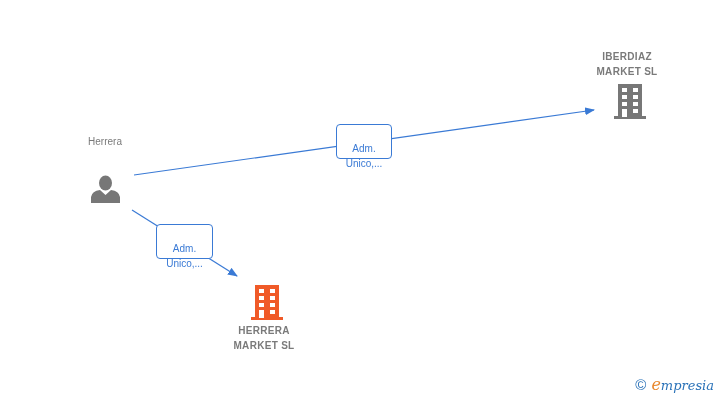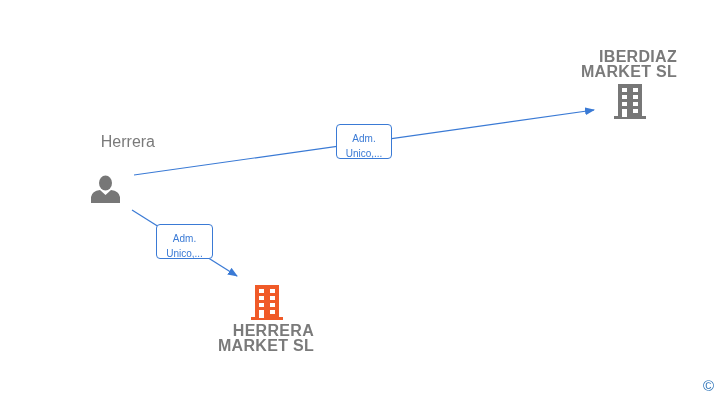--- a/index.html
+++ b/index.html
@@ -2,31 +2,31 @@
 <html><head>
   <meta charset="utf-8">
   <style>
     html, body { margin: 0; padding: 0; }
     body {
       width: 728px; height: 400px; background: #ffffff;
       position: relative; overflow: hidden;
       font-family: "Liberation Sans", "DejaVu Sans", sans-serif;
     }
     .node-label {
-      position: absolute; text-align: right; color: #7a7a7a;
-      font-size: 16px; line-height: 15px;
+      position: absolute; text-align: center; color: #7a7a7a;
+      font-size: 10px; line-height: 15px;
     }
     .company-label { font-weight: bold; letter-spacing: 0.3px; }
     .person-label { font-weight: normal; }
     .icon { position: absolute; }
     .edge-svg { position: absolute; left: 0; top: 0; }
     .edge-box {
       position: absolute; background: #fff; border: 1px solid #3a7ad5;
       border-radius: 4px; color: #3a7ad5; font-size: 10px; line-height: 15px;
-      text-align: center; box-sizing: border-box; padding-top: 6px;
+      text-align: center; box-sizing: border-box; padding-top: 16px;
     }
     .footer {
       position: absolute; right: 14px; bottom: 6px; display: flex;
       align-items: center; gap: 5px; color: #2a72b8;
     }
     .copyright { font-size: 15px; }
     .brand { font-family: "DejaVu Serif", serif; font-style: italic; font-size: 13px; color: #2a72b8; }
     .brand .e { color: #e8862a; font-size: 16px; }
   </style>
 </head>
@@ -98,13 +98,14 @@
     </g>
   </svg>
   <div class="node-label company-label" style="left:214px; top:323px; width:100px;">
     <div>HERRERA</div>
     <div>MARKET  SL</div>
   </div>
 </div>
 
 <div class="footer">
   <span class="copyright">©</span>
+  <span class="brand"><span class="e">e</span><span>mpresia</span></span>
 </div>
 
 </body></html>

